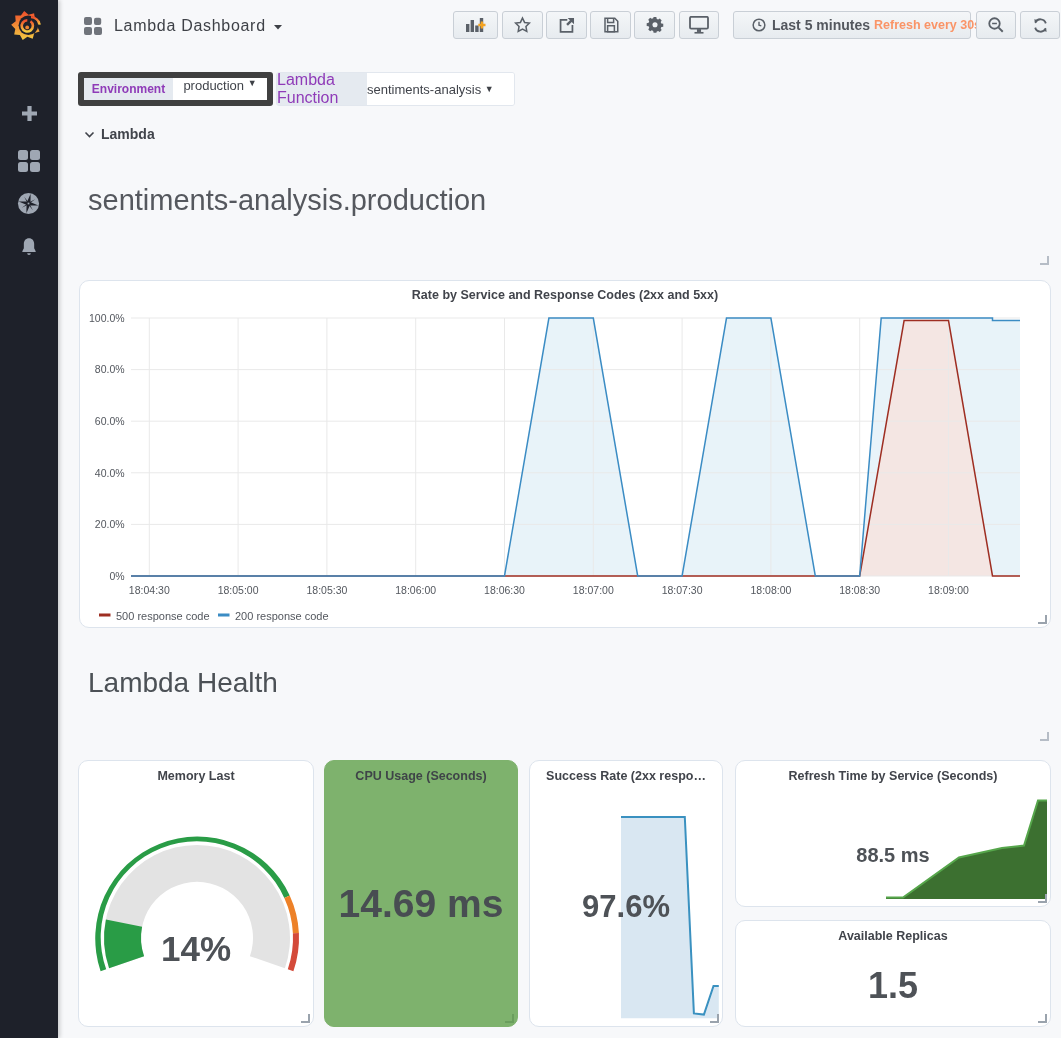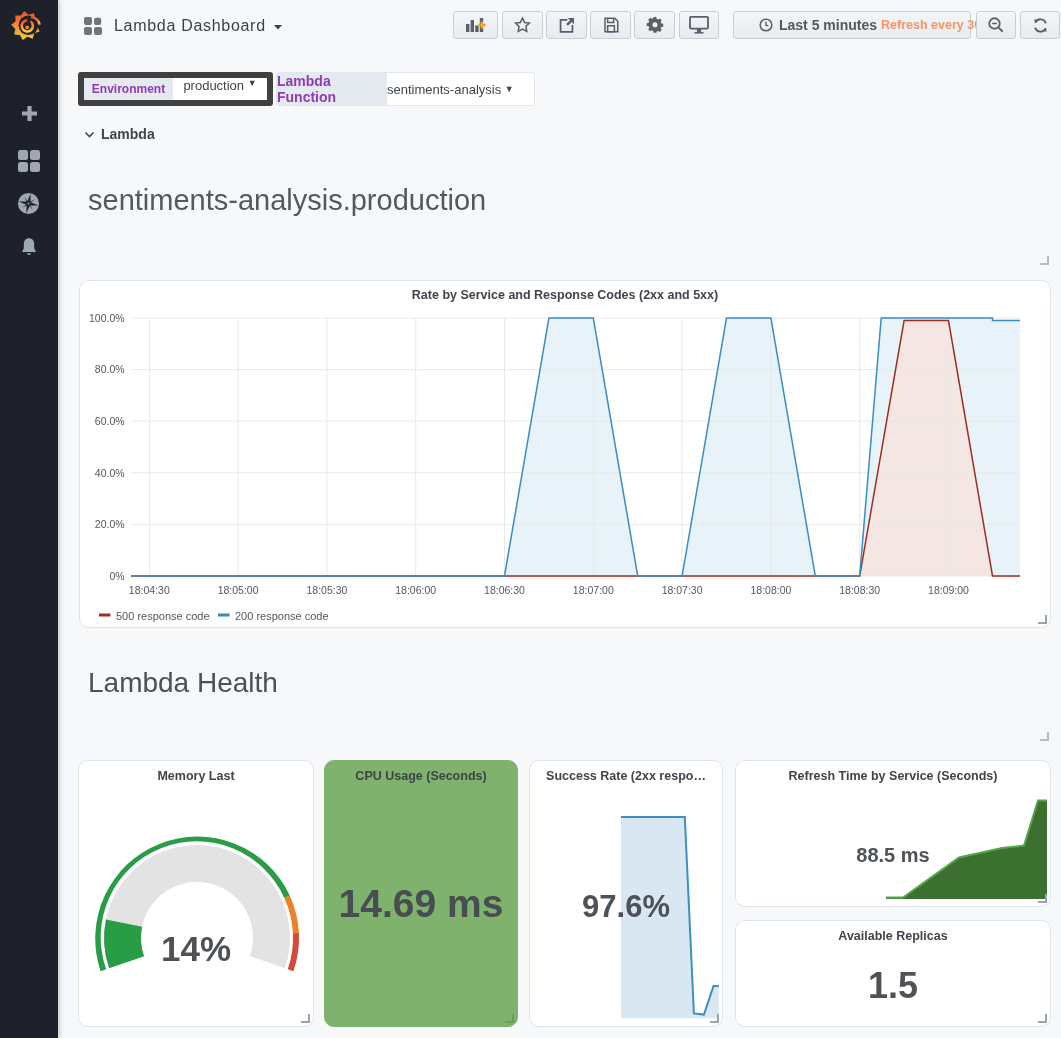--- a/index.html
+++ b/index.html
@@ -110,21 +110,21 @@
     </svg>
 </div>
 <div class="btn" style="left:679px;top:11px;width:40px">
   <svg width="20" height="18" viewBox="0 0 24 22">
       <rect x="1" y="1" width="22" height="14.5" rx="1.5" fill="none" stroke="#5a6068" stroke-width="2.2"></rect>
       <rect x="9.5" y="16" width="5" height="3.5" fill="#5a6068"></rect>
       <rect x="6.5" y="19.5" width="11" height="2" fill="#5a6068"></rect>
     </svg>
 </div>
 
-<div class="btn" style="left:733px;top:11px;width:238px;white-space:nowrap;justify-content:flex-start;padding-left:25px">
+<div class="btn" style="left:733px;top:11px;width:238px;white-space:nowrap;justify-content:flex-start;padding-left:18px">
   <svg width="14" height="14" viewBox="0 0 24 24" style="margin-right:6px;flex:none">
       <circle cx="12" cy="12" r="10" fill="none" stroke="#5a6068" stroke-width="2.6"></circle>
       <path fill="none" stroke="#5a6068" stroke-width="2.4" d="M12 6.5V12.5L16 13.5"></path>
     </svg>
   <span style="font-size:14px;color:#53575e;font-weight:bold">Last 5 minutes</span>
   <span style="font-size:12.5px;color:#fa9467;font-weight:bold;margin-left:4px">Refresh every 30s</span>
 </div>
 <div class="btn" style="left:976px;top:11px;width:40px">
   <svg width="18" height="18" viewBox="0 0 24 24">
       <circle cx="10" cy="10" r="7" fill="none" stroke="#5a6068" stroke-width="2.4"></circle>
@@ -139,21 +139,21 @@
       <path fill="none" stroke="#5a6068" stroke-width="2.6" d="M4.5 15a8 8 0 0 0 14.9 1.2"></path>
       <path fill="#5a6068" d="M20.8 20.8 15 19.5 19.5 15Z"></path>
     </svg>
 </div>
 
 <div class="abs" style="left:78px;top:72px;height:34px;border-radius:3px;display:flex;overflow:hidden;border:6px solid #404040;box-sizing:border-box">
   <div style="background:#e5eaf0;width:89px;display:flex;align-items:center;justify-content:center;font-size:12px;font-weight:bold;color:#8f3bb8">Environment</div>
   <div style="background:#fff;width:94px;display:flex;justify-content:center;font-size:13px;color:#41444b;box-sizing:border-box">production&nbsp;<span style="font-size:9px;color:#3e4147">▼</span></div>
 </div>
 <div class="abs" style="left:276px;top:72px;height:34px;border-radius:3px;display:flex;overflow:hidden;border:1px solid #e2e7ee;box-sizing:border-box">
-  <div style="background:#e5eaf0;width:110px;display:flex;align-items:center;justify-content:center;font-size:14px;font-weight:bold;color:#8f3bb8">Lambda Function</div>
+  <div style="background:#e5eaf0;width:90px;display:flex;align-items:center;justify-content:center;font-size:16px;font-weight:normal;color:#8f3bb8">Lambda Function</div>
   <div style="background:#fff;width:147px;display:flex;align-items:center;justify-content:flex-start;font-size:13px;color:#41444b;box-sizing:border-box">sentiments-analysis&nbsp;<span style="font-size:9px;color:#3e4147">▼</span></div>
 </div>
 
 <svg class="abs" style="left:84px;top:130px" width="11" height="9" viewBox="0 0 11 9">
     <path fill="none" stroke="#41444b" stroke-width="1.6" d="M1.5 2.5 5.5 6.5 9.5 2.5"></path>
   </svg>
 <div class="abs" style="left:101px;top:126px;font-size:14px;font-weight:bold;color:#41444b">Lambda</div>
 
 <div class="abs" style="left:88px;top:184px;font-size:29px;color:#55585e">sentiments-analysis.production</div>
 

